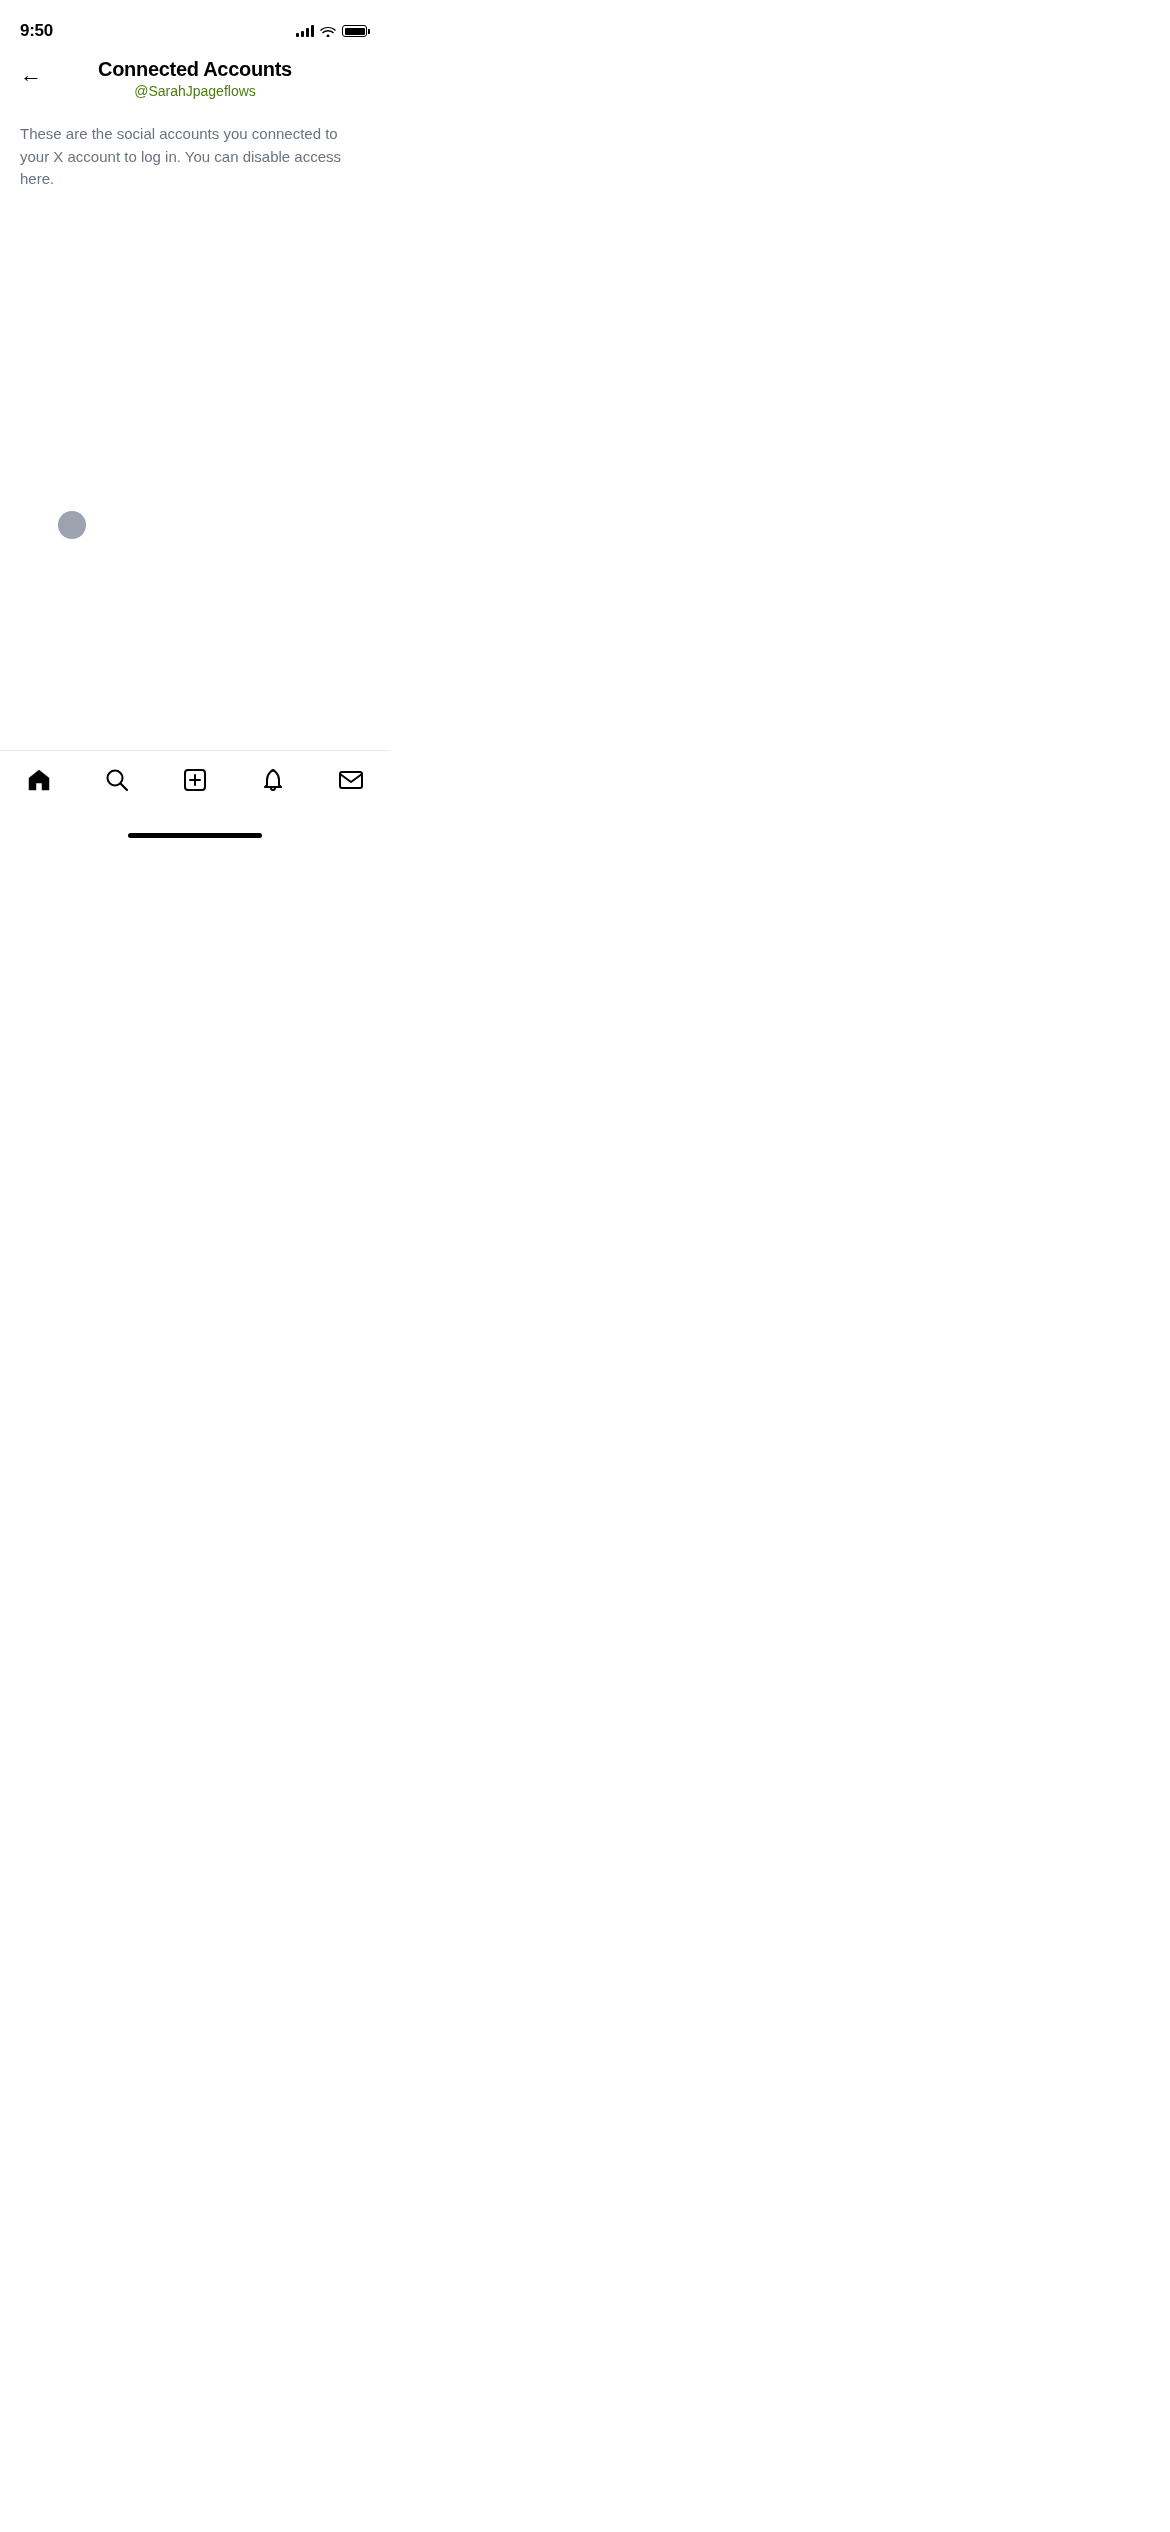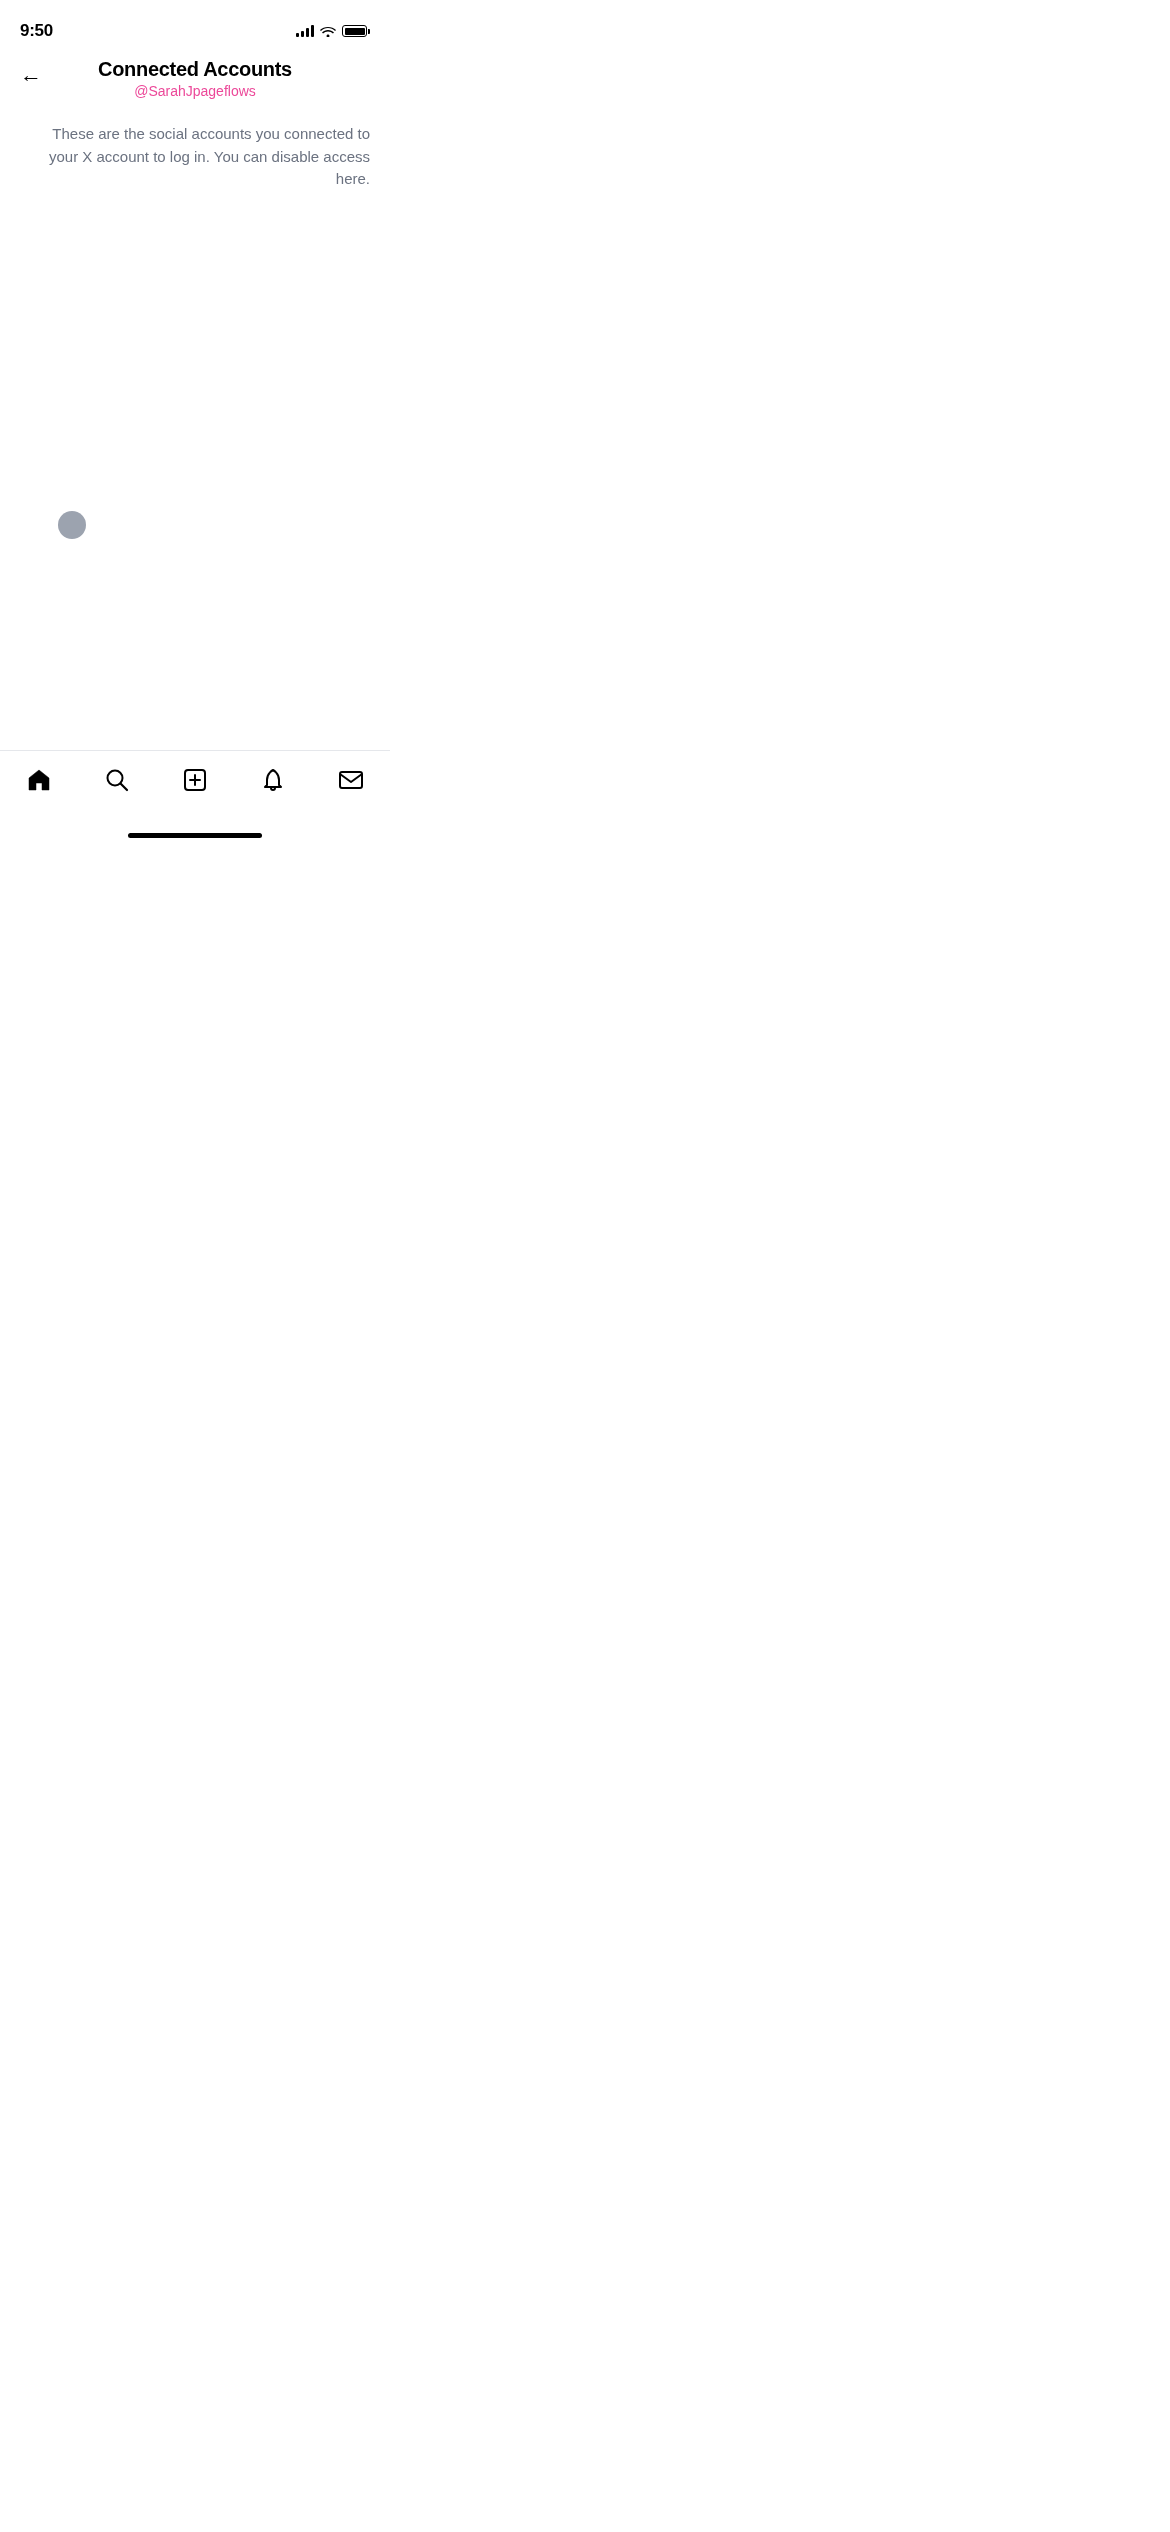--- a/index.html
+++ b/index.html
@@ -117,32 +117,31 @@
     .page-title {
       font-size: 20px;
       font-weight: 700;
       color: #000000;
       text-align: right;
       letter-spacing: -0.3px;
     }
 
     .page-subtitle {
       font-size: 14px;
-      color: #ec4899;
+      color: #4d7c0f;
       text-align: center;
       margin-top: 2px;
     }
 
     
     .description {
       padding: 8px 20px 20px 20px;
       font-size: 15px;
       color: #6b7280;
       line-height: 1.5;
-      text-align: right;
     }
 
     
     .main-content {
       flex: 1;
       position: relative;
       overflow: hidden;
     }
 
     

